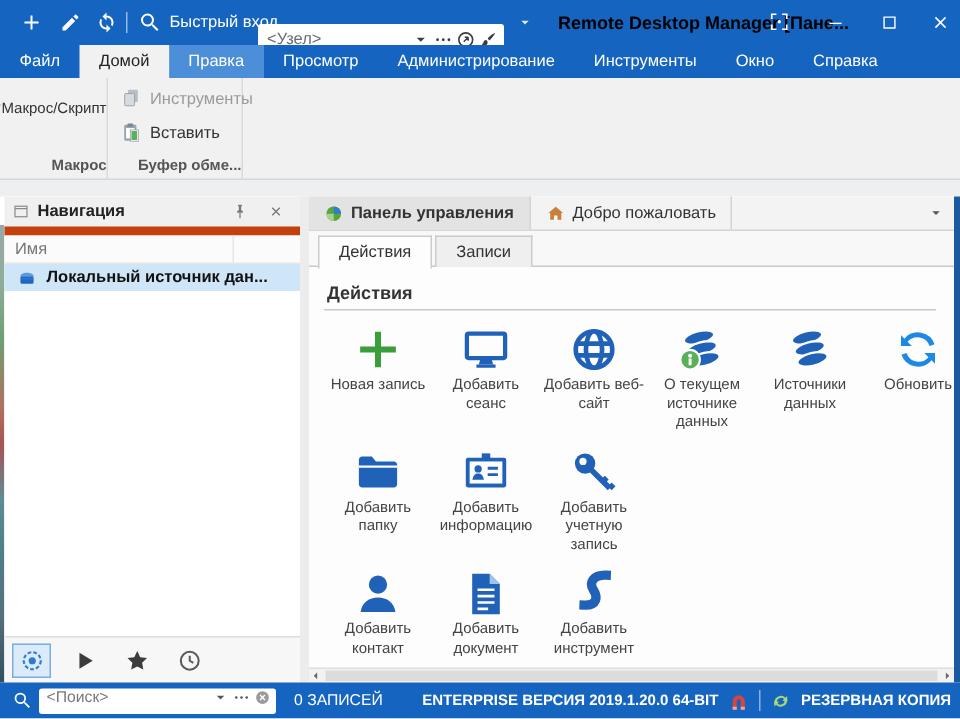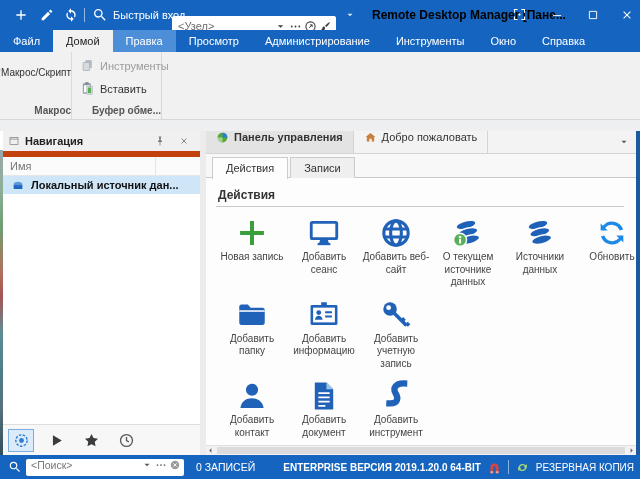--- a/index.html
+++ b/index.html
@@ -63,21 +63,21 @@
   .ntb{width:26px;height:23px;display:flex;align-items:center;justify-content:center;box-sizing:border-box}
   .ntb.selected{background:#dcebfa;border:1px solid #7aaede}
   .ntb-i{width:17px;height:17px;color:#2b7cd3}
 
   .splitter{position:absolute;left:200px;top:131px;width:6px;height:324px;background:#ececec}
 
   
   .mainpanel{position:absolute;left:206px;top:131px;width:430px;height:324px;background:#fdfdfd;display:flex;flex-direction:column}
   .win-rborder{position:absolute;left:636px;top:131px;width:4px;height:324px;background:#1b5aa0}
   .doc-tabs{height:22px;background:#f3f3f3;border-bottom:1px solid #d4d4d4;display:flex;position:relative;flex:0 0 auto}
-  .doc-tab{display:flex;align-items:flex-start;gap:5px;padding:0 10px;font-size:11px;color:#333;border-right:1px solid #d4d4d4;white-space:nowrap}
+  .doc-tab{display:flex;align-items:center;gap:5px;padding:0 10px;font-size:11px;color:#333;border-right:1px solid #d4d4d4;white-space:nowrap}
   .doc-tab.active{background:#e3e3e3;font-weight:bold}
   .doc-tab .svg-icon{width:13px;height:13px}
   .dt-caret{position:absolute;right:6px;top:5px;width:12px;height:12px;color:#555}
   .sub-tabs{height:24px;background:#f8f8f8;padding:3px 0 0 6px;box-sizing:border-box;border-bottom:1px solid #c9c9c9;display:flex;flex:0 0 auto}
   .sub-tab{height:20px;line-height:20px;padding:0 13px;font-size:11px;color:#333;border:1px solid #cccccc;border-bottom:none;
            background:#efefef;margin-right:2px;box-sizing:content-box}
   .sub-tab.active{background:#fdfdfd;height:21px;margin-bottom:-1px;z-index:2}
   .content{flex:1;padding:6px 10px 0 10px;overflow:hidden}
   .sec-h{font-size:12px;font-weight:bold;color:#333;padding:4px 0 4px 2px;border-bottom:1px solid #c9c9c9;margin-right:2px}
   .action-row{display:flex;margin-top:9px}
@@ -96,21 +96,21 @@
   .st-icon{width:14px;height:14px;color:#fff;margin:0 4px;flex:0 0 auto}
   .sb-search{width:158px;height:17px;background:#fff;border-radius:2px;display:flex;align-items:flex-start;padding:0 3px;box-sizing:border-box}
   .sb-search input{flex:1;min-width:0;border:0;outline:0;font-size:10.5px;color:#555;background:transparent;padding:0 2px}
   .sb-search input::placeholder{color:#777;opacity:1}
   .sb-search .cmb-icon{width:12px;height:12px;color:#555}
   .sb-records{color:#fff;font-size:10.5px;margin-left:12px;white-space:nowrap}
   .sb-right{margin-left:auto;display:flex;align-items:center;gap:6px;color:#fff}
   .sb-version{font-size:10px;font-weight:bold;white-space:nowrap}
   .sb-i{width:15px;height:15px}
   .sb-sep{width:1px;height:14px;background:rgba(255,255,255,.5)}
-  .sb-backup{font-size:10px;font-weight:normal;white-space:nowrap}
+  .sb-backup{font-size:10px;font-weight:bold;white-space:nowrap}
 </style>
 </head>
 <body>
 
 <div class="window" data-name="app-window">
 
   <div class="titlebar" data-name="title-bar">
     <span class="tb-icon svg-icon" style="left:13px" data-name="add-icon">
         <svg viewBox="0 0 24 24">
           <path d="M11 5h2v6h6v2h-6v6h-2v-6H5v-2h6z" fill="currentColor"></path>

